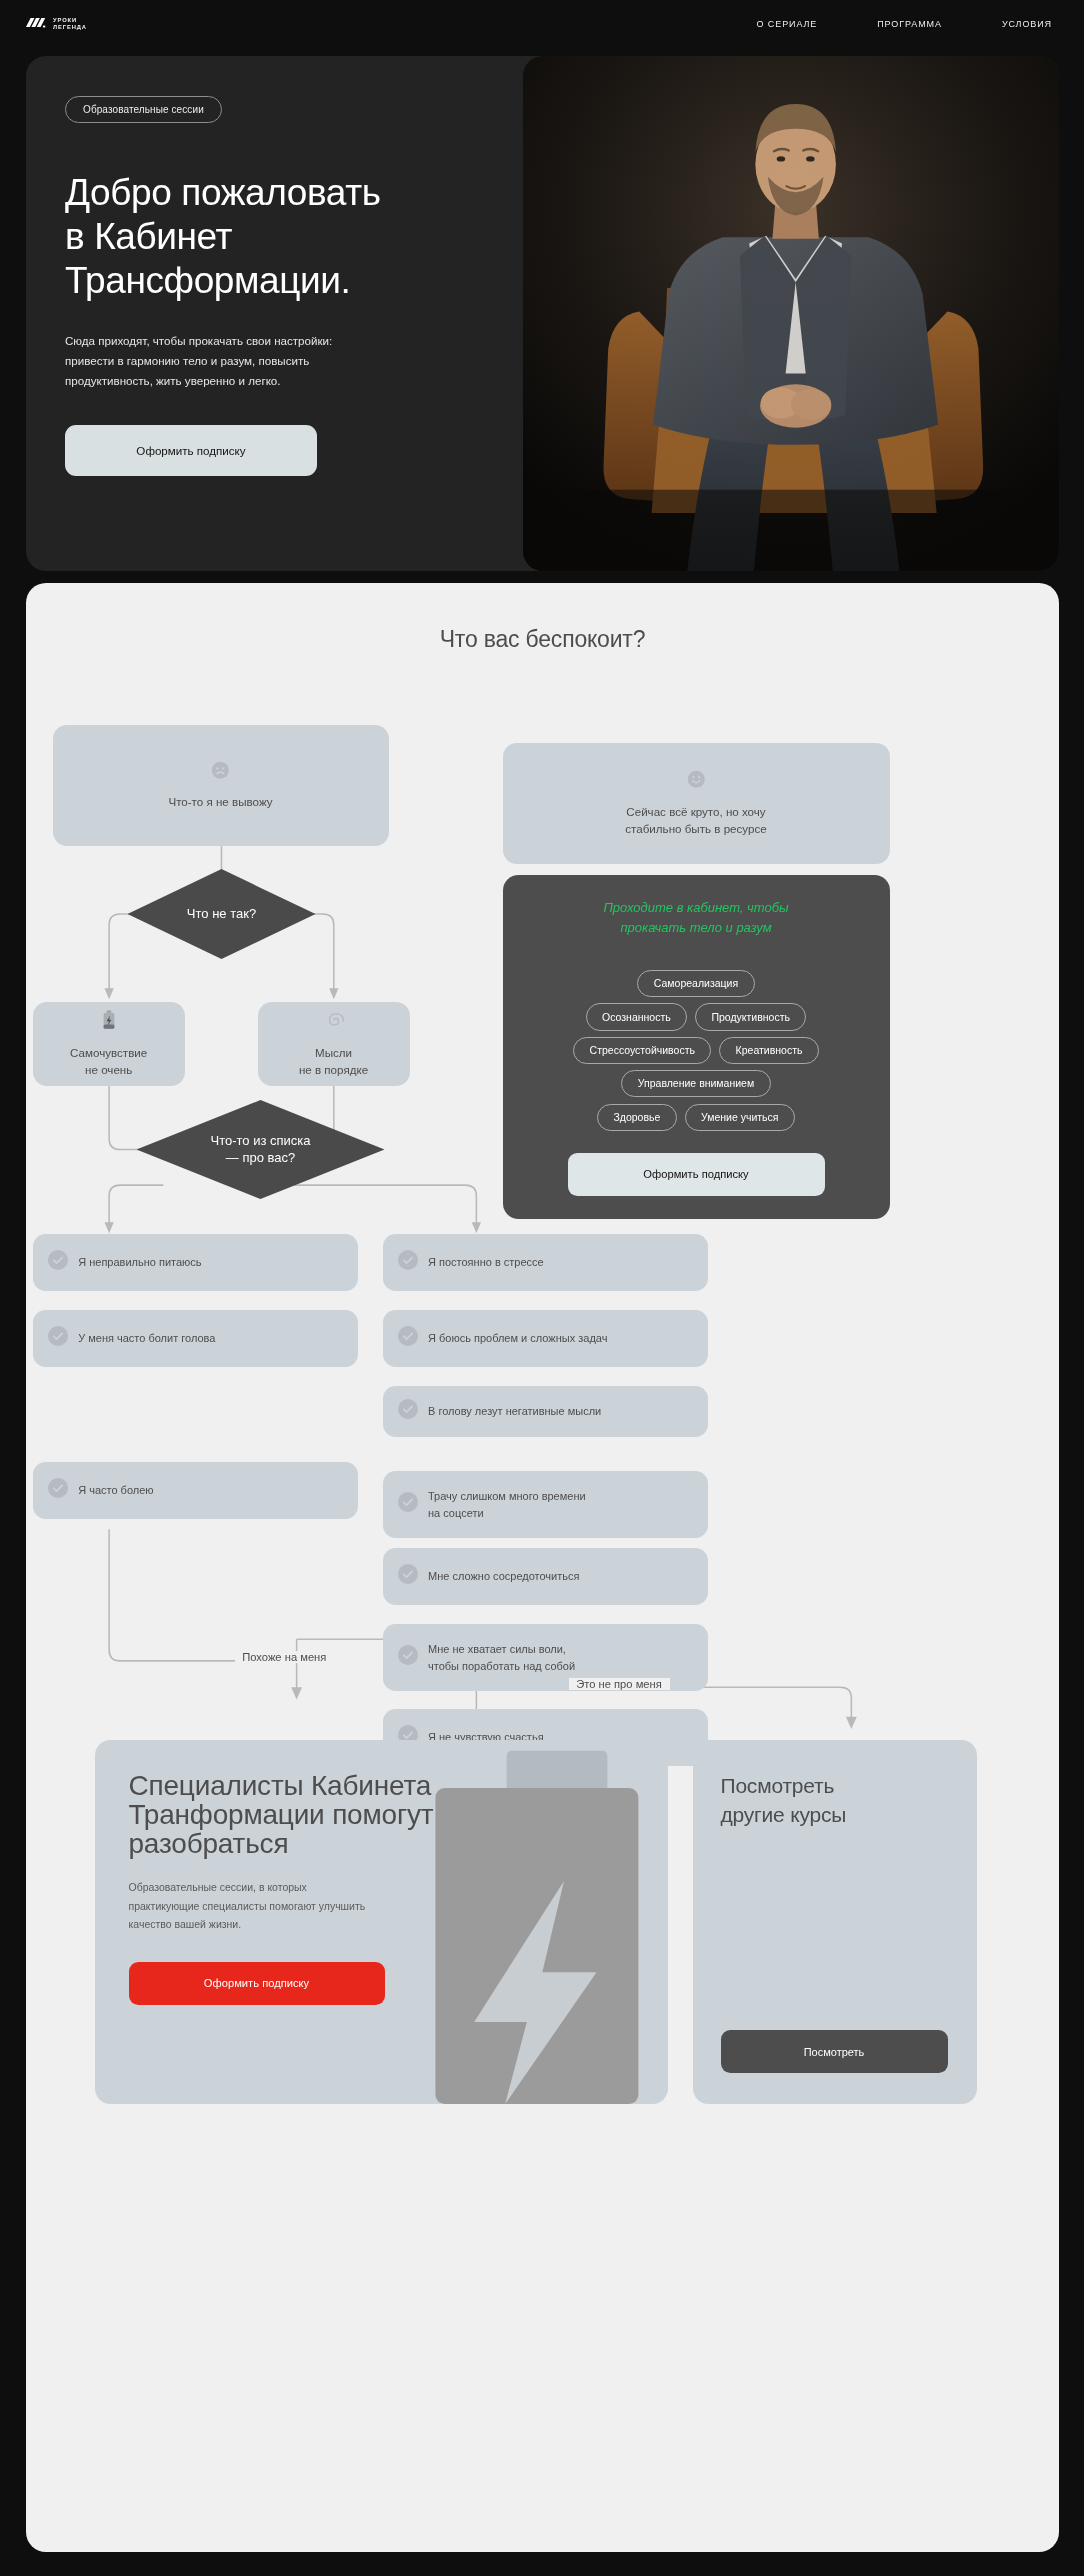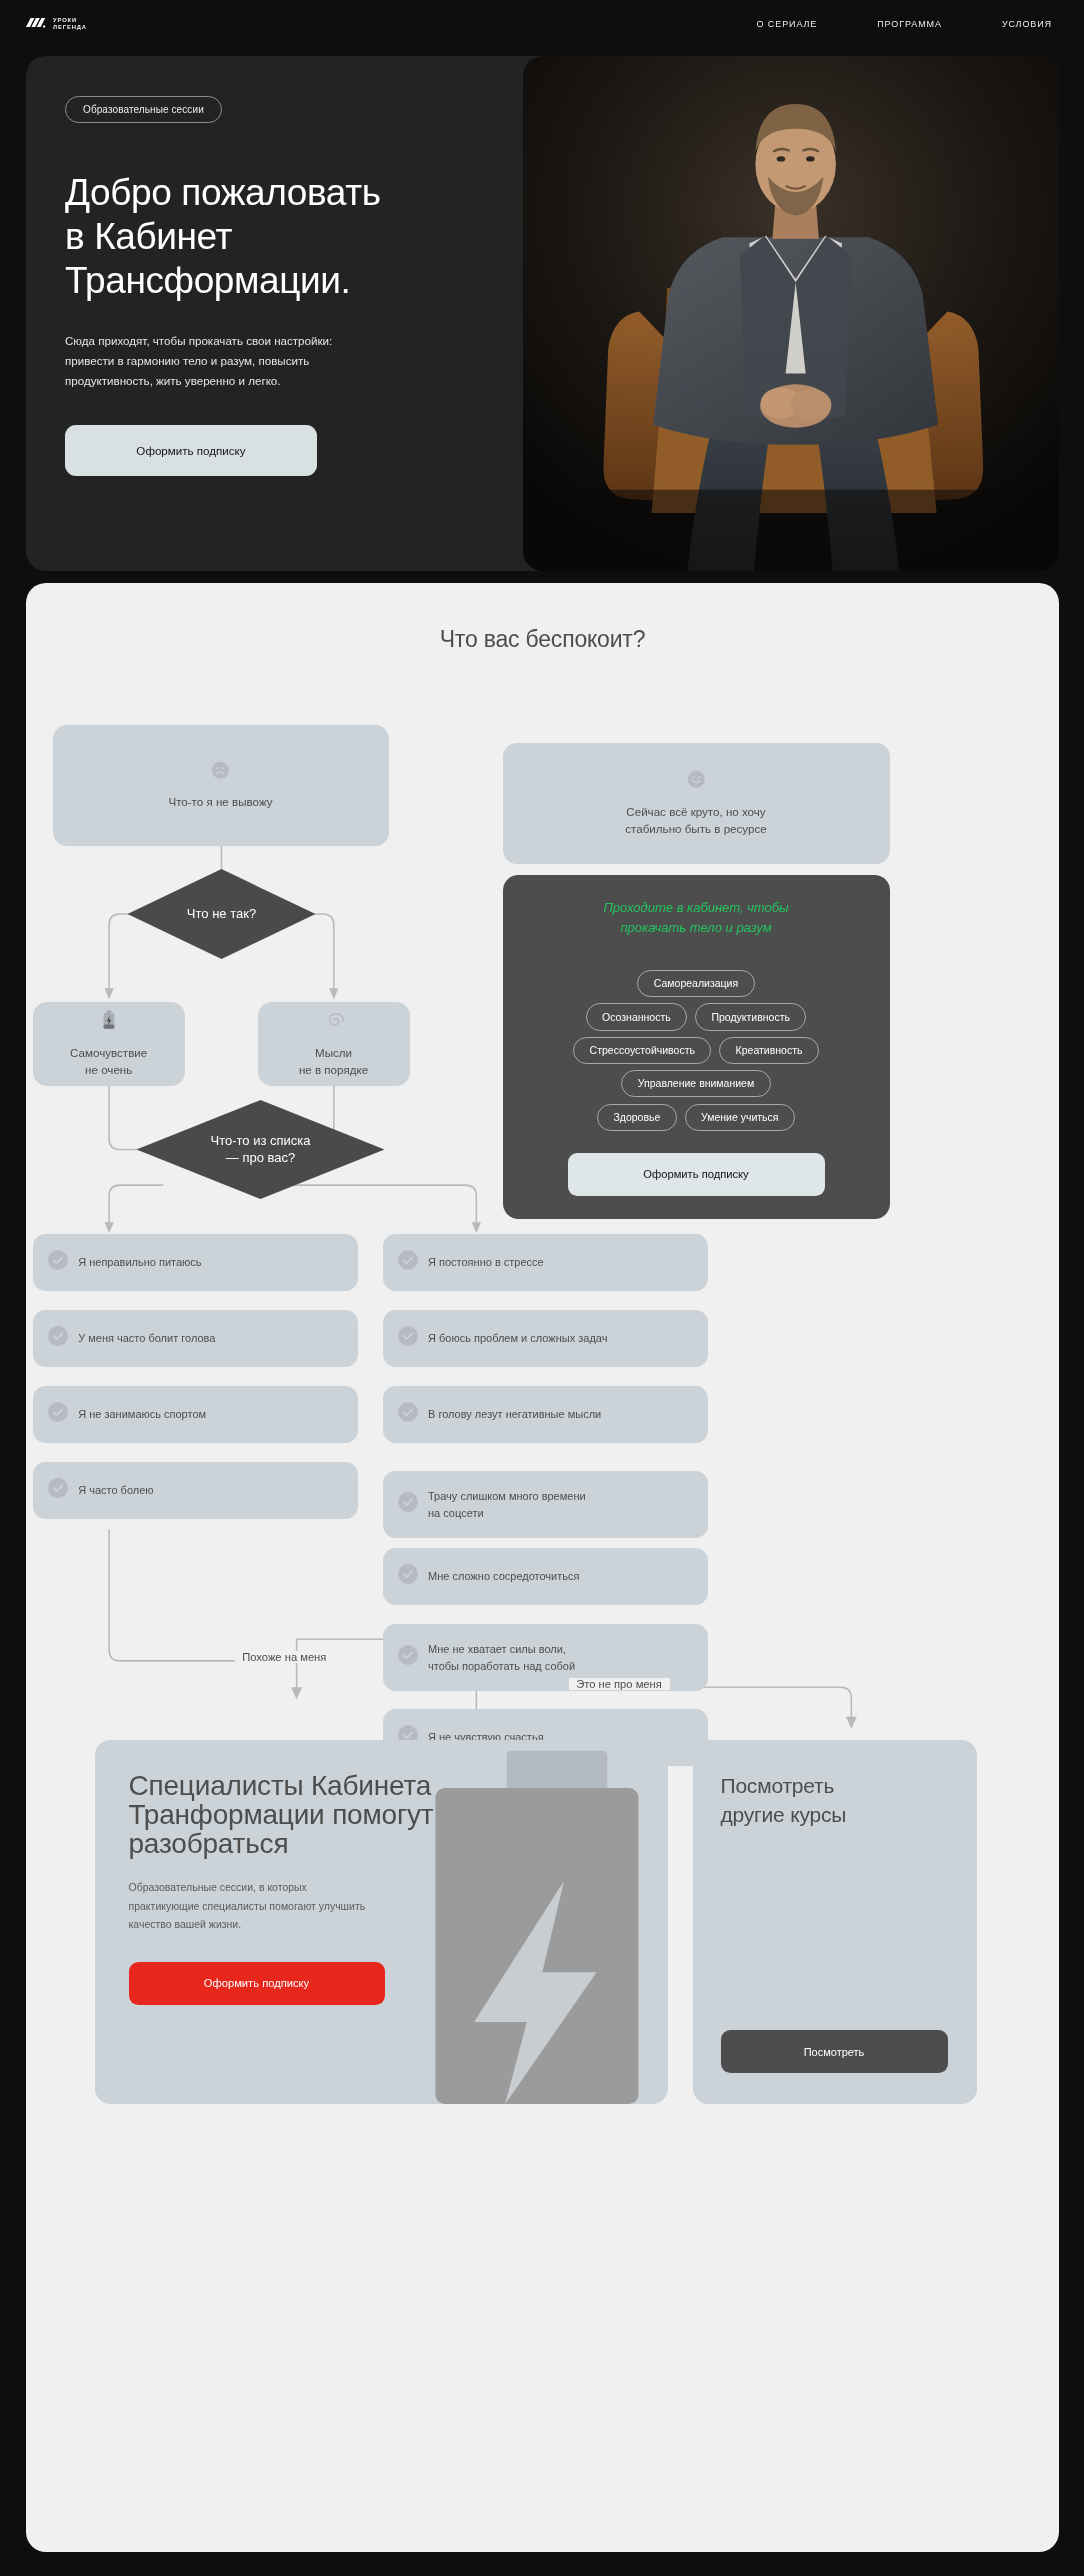--- a/index.html
+++ b/index.html
@@ -559,29 +559,20 @@
     </div>
     <div class="check-item" style="left:6.2px; top:618px; width:325px; height:57px;gap:10px;">
       <span class="check-circle">
         <svg width="20" height="20" viewBox="0 0 26 26">
             <circle cx="13" cy="13" r="13" fill="#b5bbc0"></circle>
             <path d="M7.5 13.4 l3.7 3.8 l7.3 -7.6" stroke="#ccd3d8" stroke-width="2.3" fill="none" stroke-linecap="round" stroke-linejoin="round"></path>
           </svg>
       </span>
       <span class="txt">У меня часто болит голова</span>
     </div>
-    <div class="check-item" style="left:6.2px; top:694px; width:325px; height:57px;">
-      <span class="check-circle">
-        <svg width="20" height="20" viewBox="0 0 26 26">
-            <circle cx="13" cy="13" r="13" fill="#b5bbc0"></circle>
-            <path d="M7.5 13.4 l3.7 3.8 l7.3 -7.6" stroke="#ccd3d8" stroke-width="2.3" fill="none" stroke-linecap="round" stroke-linejoin="round"></path>
-          </svg>
-      </span>
-      <span class="txt">Я не занимаюсь спортом</span>
-    </div>
     <div class="check-item" style="left:6.2px; top:770px; width:325px; height:57px;">
       <span class="check-circle">
         <svg width="20" height="20" viewBox="0 0 26 26">
             <circle cx="13" cy="13" r="13" fill="#b5bbc0"></circle>
             <path d="M7.5 13.4 l3.7 3.8 l7.3 -7.6" stroke="#ccd3d8" stroke-width="2.3" fill="none" stroke-linecap="round" stroke-linejoin="round"></path>
           </svg>
       </span>
       <span class="txt">Я часто болею</span>
     </div>
 
@@ -596,21 +587,21 @@
     </div>
     <div class="check-item" style="left:356px; top:618px; width:325px; height:57px;">
       <span class="check-circle">
         <svg width="20" height="20" viewBox="0 0 26 26">
             <circle cx="13" cy="13" r="13" fill="#b5bbc0"></circle>
             <path d="M7.5 13.4 l3.7 3.8 l7.3 -7.6" stroke="#ccd3d8" stroke-width="2.3" fill="none" stroke-linecap="round" stroke-linejoin="round"></path>
           </svg>
       </span>
       <span class="txt">Я боюсь проблем и сложных задач</span>
     </div>
-    <div class="check-item" style="left:356px; top:694px; width:325px; height:57px;">
+    <div class="check-item" style="left:356px; top:694px; width:325px; height:51px;">
       <span class="check-circle">
         <svg width="20" height="20" viewBox="0 0 26 26">
             <circle cx="13" cy="13" r="13" fill="#b5bbc0"></circle>
             <path d="M7.5 13.4 l3.7 3.8 l7.3 -7.6" stroke="#ccd3d8" stroke-width="2.3" fill="none" stroke-linecap="round" stroke-linejoin="round"></path>
           </svg>
       </span>
       <span class="txt">В голову лезут негативные мысли</span>
     </div>
     <div class="check-item" style="left:356px; top:770px; width:325px; height:67px;margin-top:9px;">
       <span class="check-circle">

